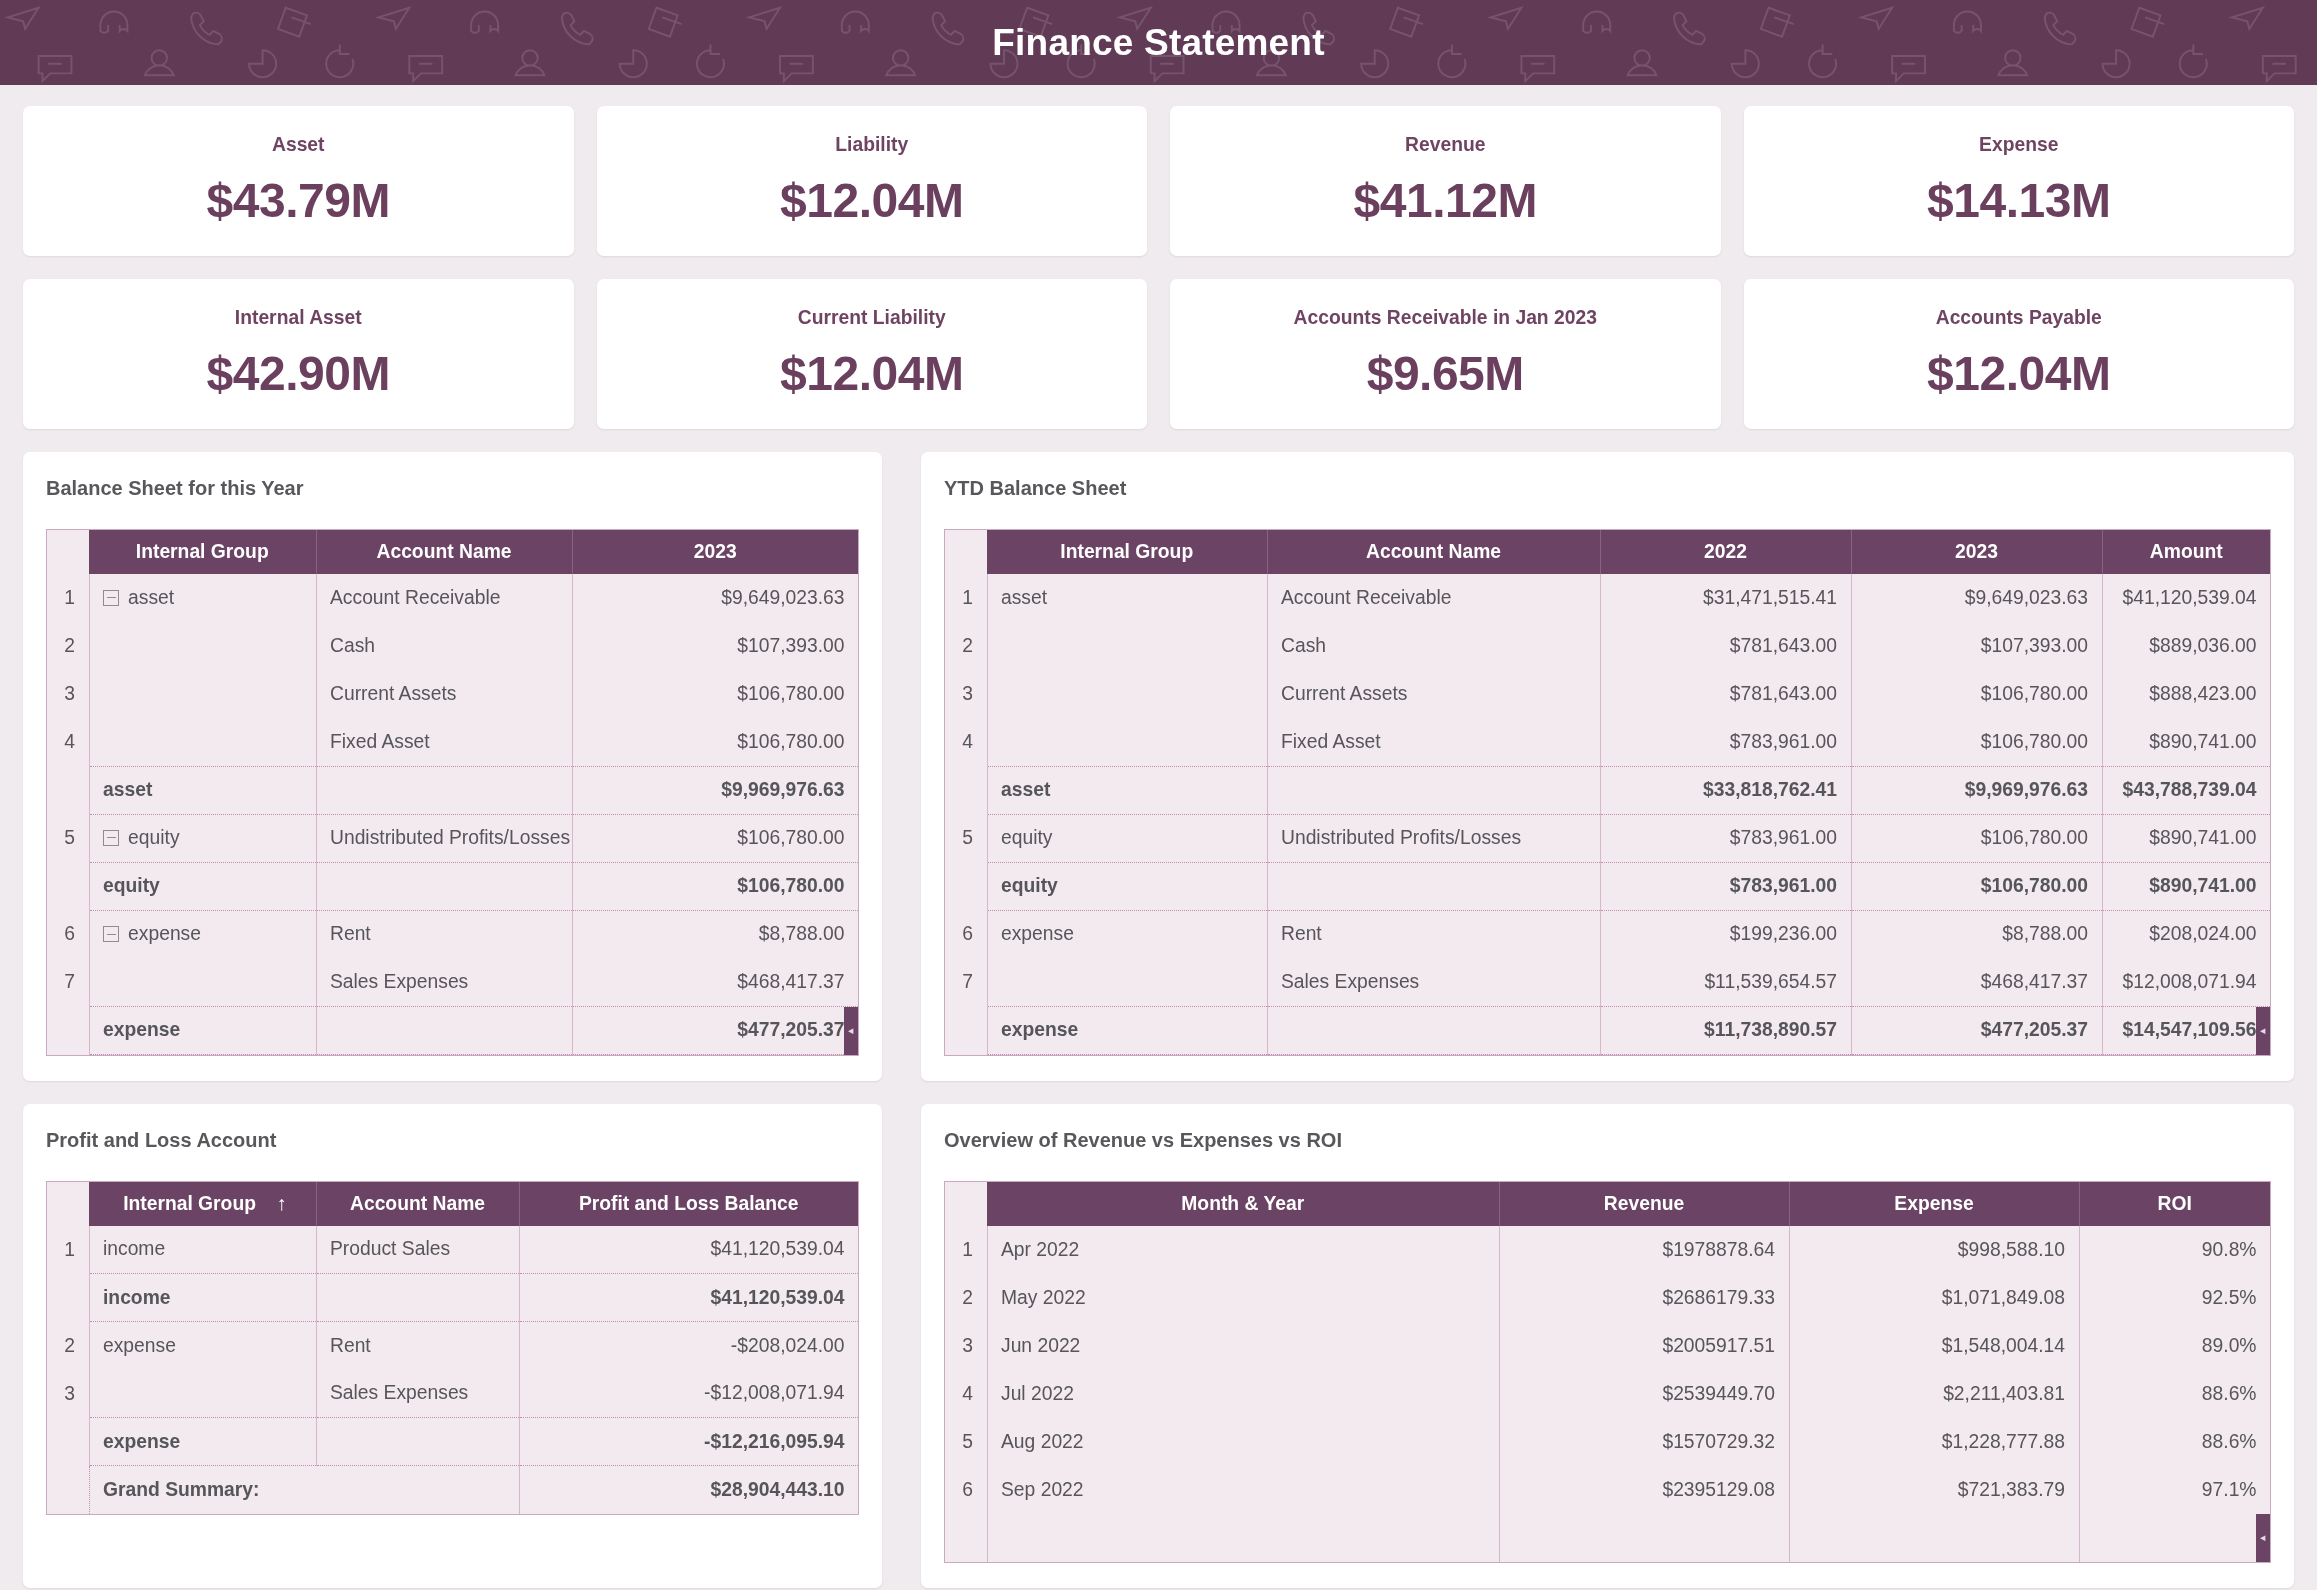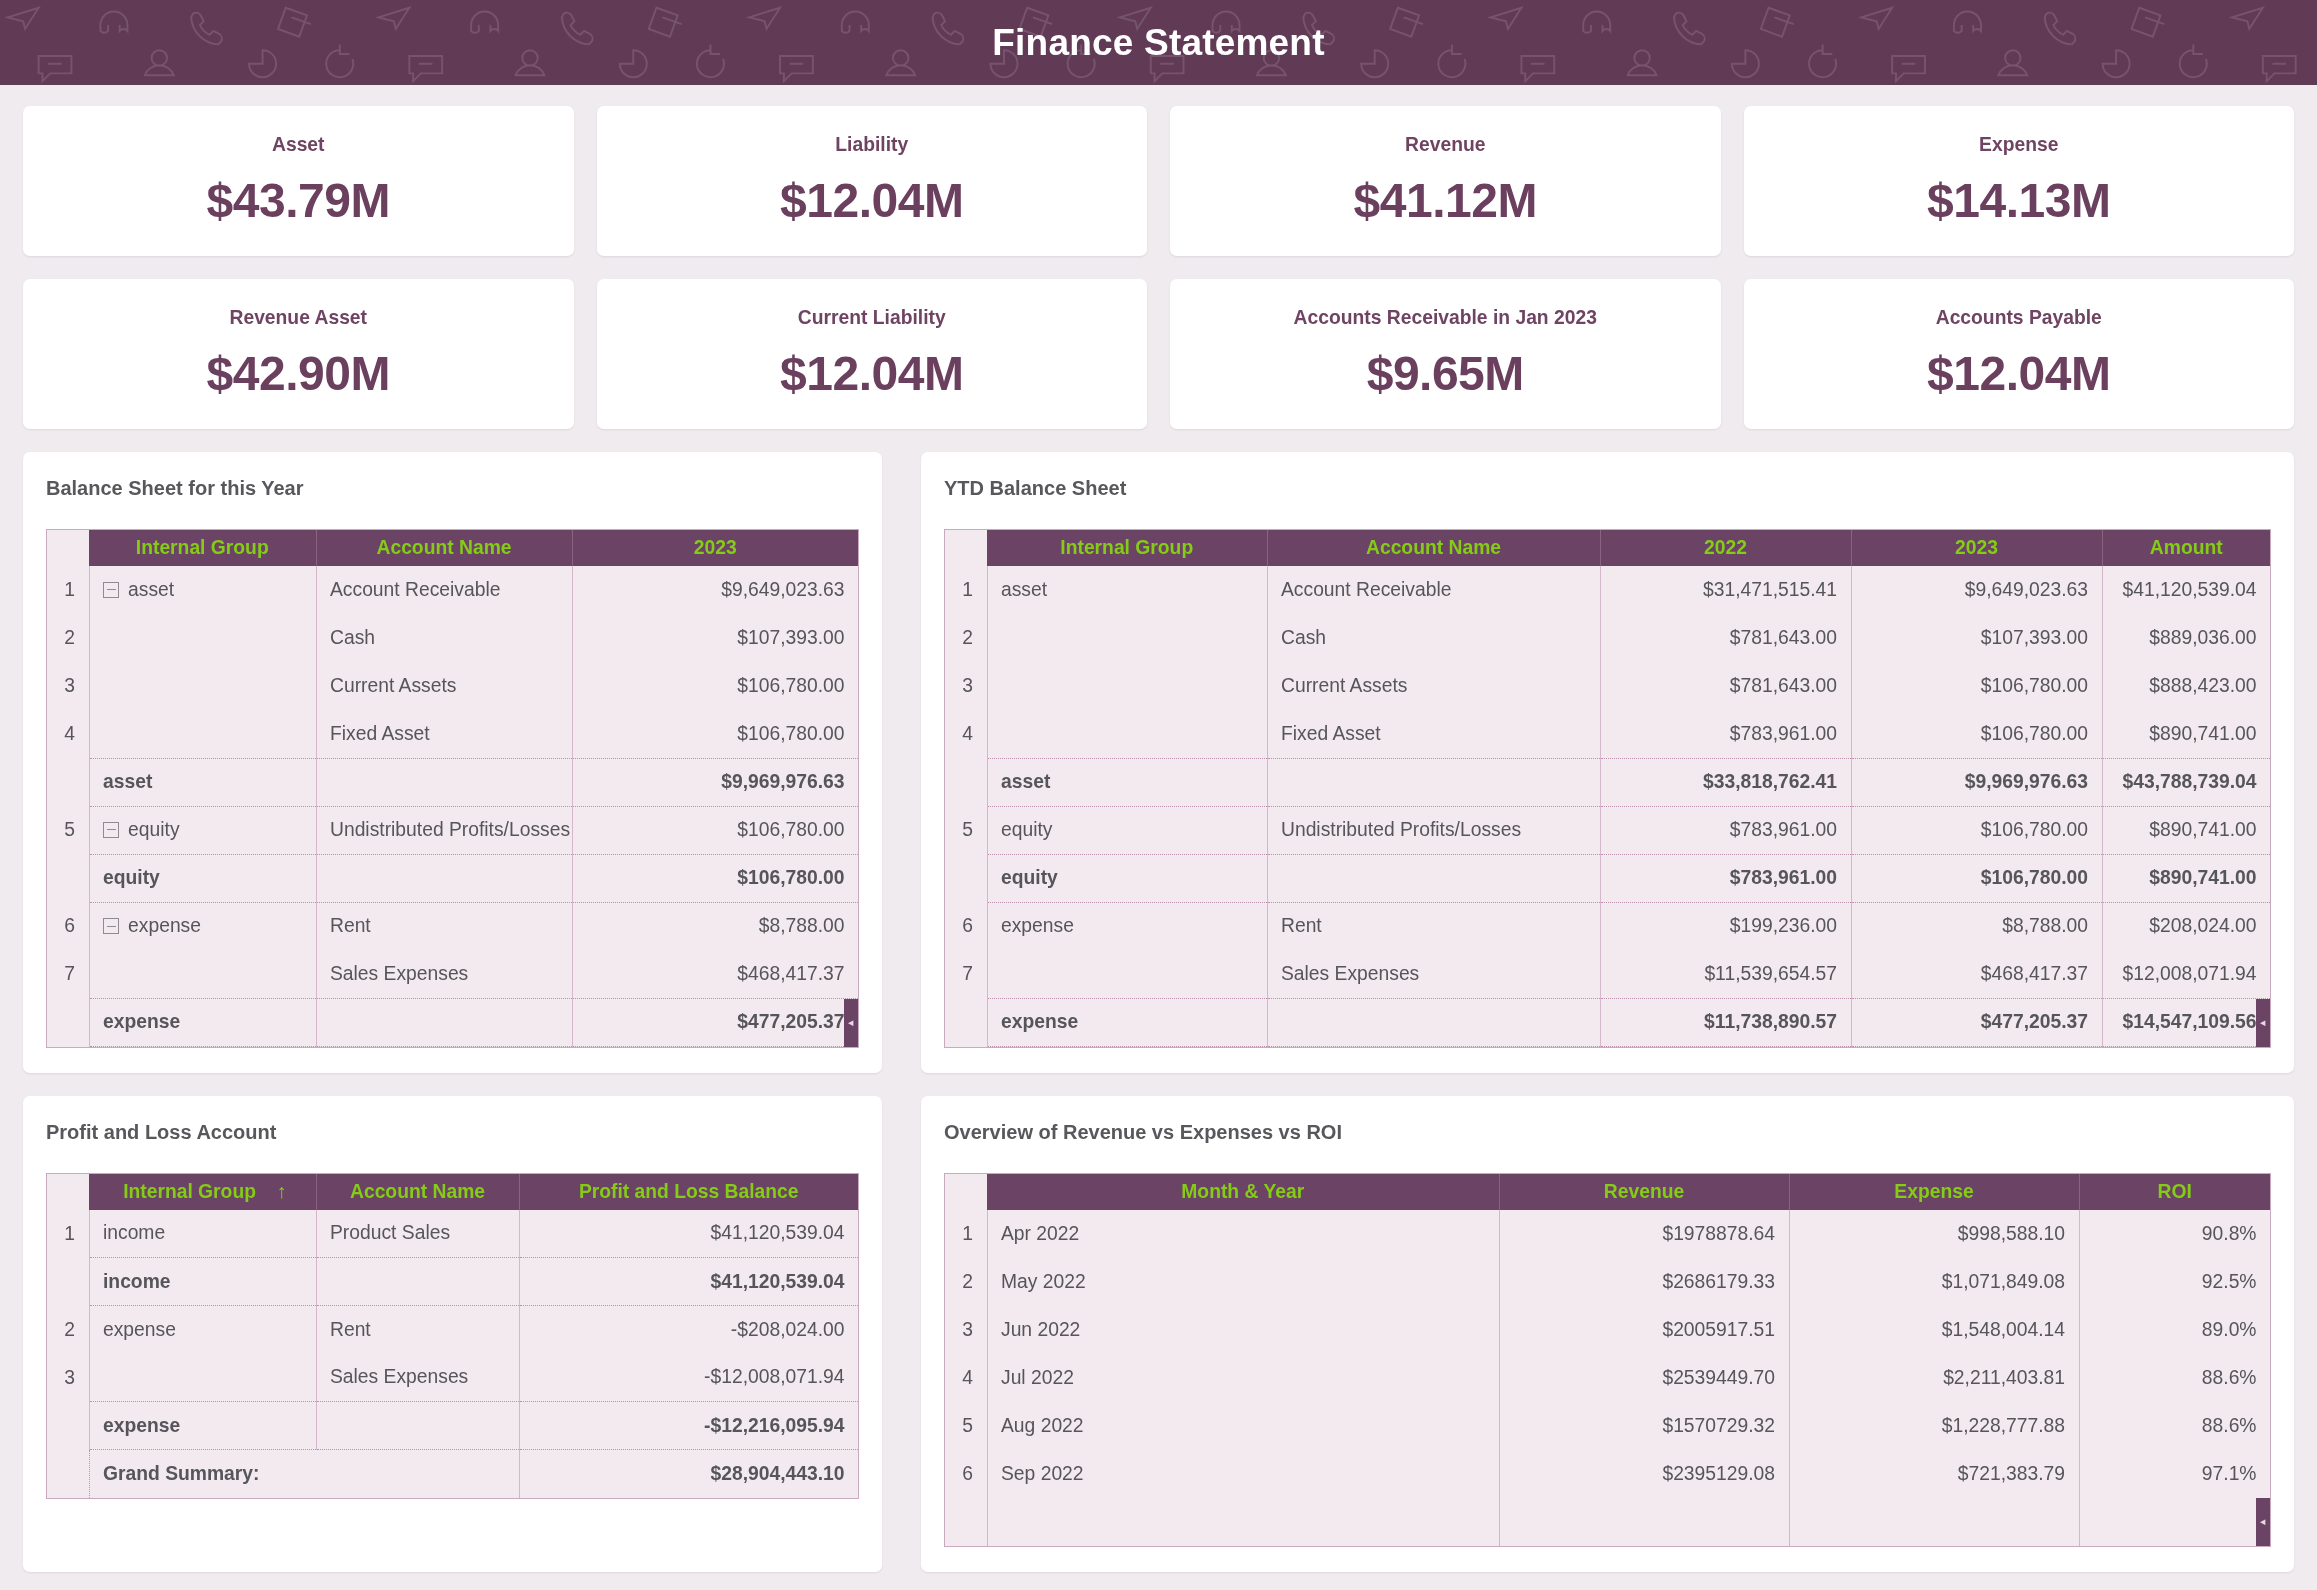--- a/index.html
+++ b/index.html
@@ -103,24 +103,24 @@
   table.grid th, table.grid td {
     font-size: 19.3px;
     padding: 0 13.5px;
     height: 48px;
     vertical-align: middle;
     white-space: nowrap;
     overflow: hidden;
   }
   table.grid thead th {
     background: #6b4364;
-    color: #84cc16;
+    color: #ffffff;
     font-weight: bold;
     text-align: center;
-    height: 36px;
+    height: 44px;
     border-right: 1px solid #8a6380;
   }
   table.grid thead th:last-child { border-right: none; }
   table.grid thead th.rownum-head {
     background: #f3eaf0;
     border-right: none;
   }
   td.rownum {
     background: #f3eaf0;
     color: #6b6b70;
@@ -236,21 +236,21 @@
     <div class="kpi-value">$41.12M</div>
   </div>
   <div class="kpi-card">
     <div class="kpi-title">Expense</div>
     <div class="kpi-value">$14.13M</div>
   </div>
 </div>
 
 <div class="kpi-grid second">
   <div class="kpi-card">
-    <div class="kpi-title">Revenue Asset</div>
+    <div class="kpi-title">Internal Asset</div>
     <div class="kpi-value">$42.90M</div>
   </div>
   <div class="kpi-card">
     <div class="kpi-title">Current Liability</div>
     <div class="kpi-value">$12.04M</div>
   </div>
   <div class="kpi-card">
     <div class="kpi-title">Accounts Receivable in Jan 2023</div>
     <div class="kpi-value">$9.65M</div>
   </div>

